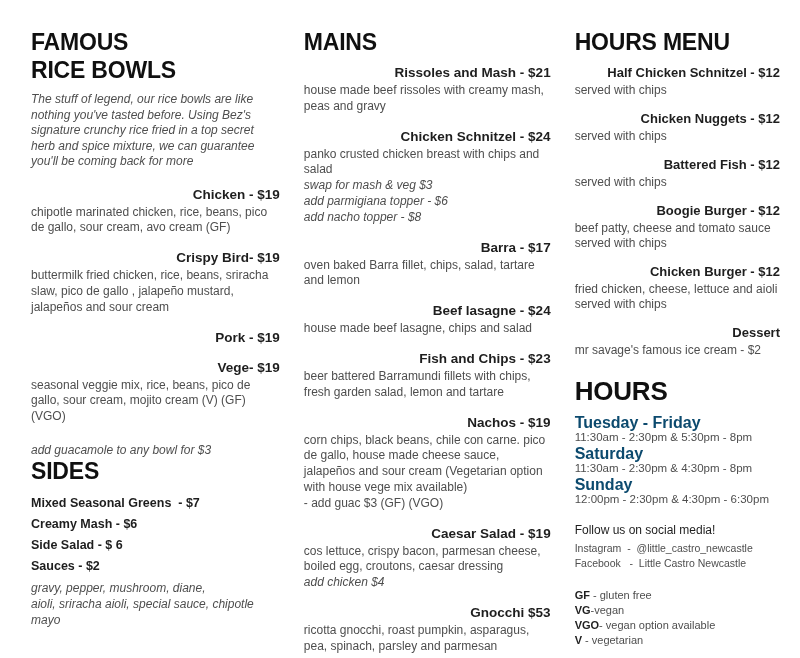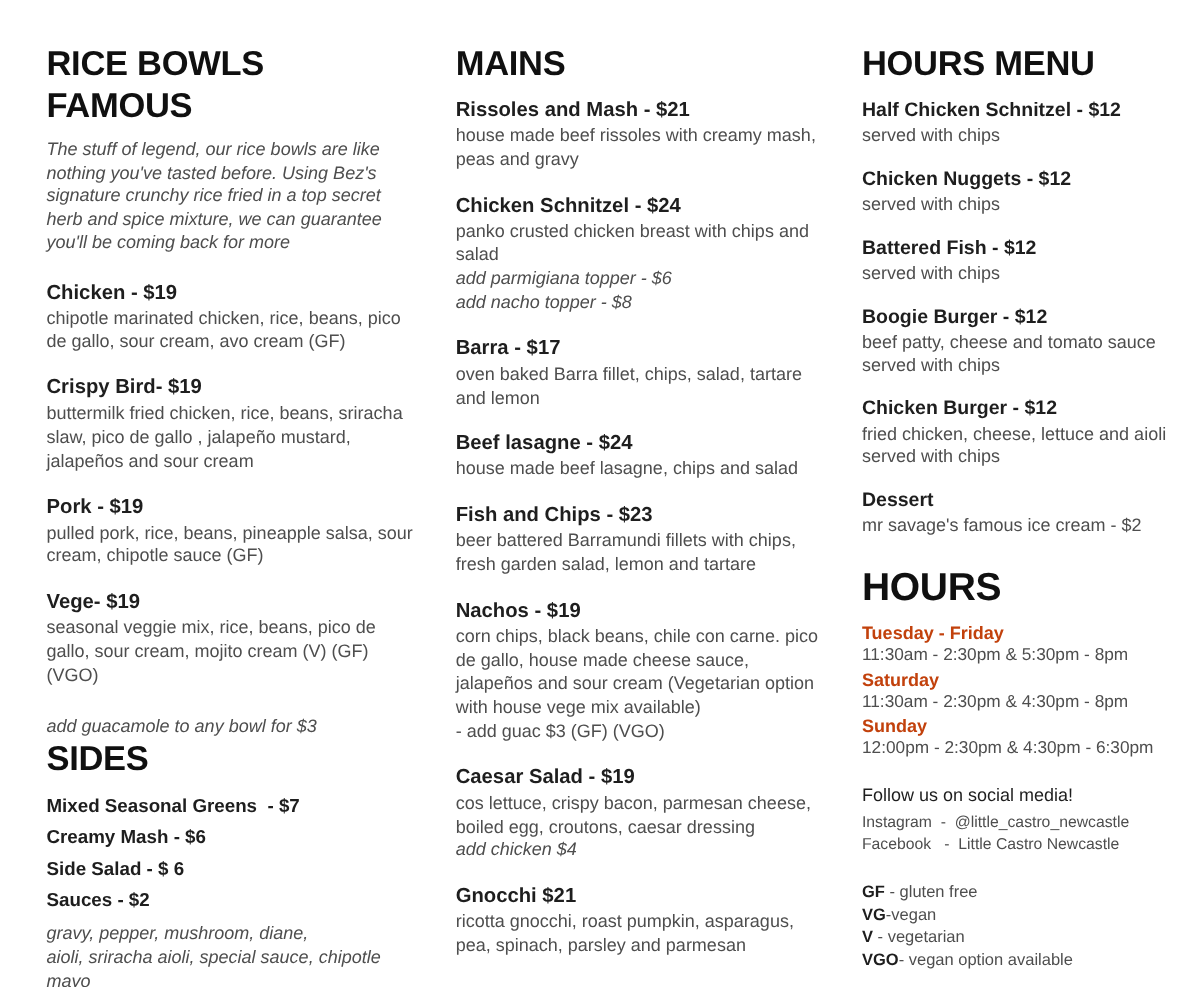--- a/index.html
+++ b/index.html
@@ -40,20 +40,21 @@
     margin:2px 0 16px 0;
   }
 
   .item{margin-bottom:13px;}
   .item h3{
     font-size:13.5px;
     font-weight:700;
     color:#1e1e1e;
     margin:0 0 2px 0;
     line-height:17px;
+    text-align:right;
   }
   .item p{
     font-size:12px;
     line-height:15.8px;
     color:#4e4e4e;
     margin:0;
   }
   .item p.note{font-style:italic;}
 
   .standalone-note{
@@ -88,21 +89,21 @@
 
   h2.display{
     font-size:26px;
     font-weight:700;
     color:#101010;
     letter-spacing:-0.2px;
     margin:18px 0 8px 0;
   }
   .hours-row{margin:0 0 1px 0;}
   .hours-days{
-    font-size:12px;font-weight:700;color:#c2410c;
+    font-size:16px;font-weight:700;color:#0c4a6e;
     line-height:15px;margin:0;
   }
   .hours-times{
     font-size:11.5px;color:#4e4e4e;line-height:15px;margin:0 0 1px 0;
   }
 
   .social{margin-top:16px;}
   .social-heading{
     font-size:12px;font-weight:400;color:#1e1e1e;margin:0 0 3px 0;line-height:15px;
   }
@@ -120,36 +121,35 @@
     font-size:10.5px;color:#4e4e4e;line-height:14px;margin:14px 0 0 0;
   }
 </style>
 </head>
 <body>
 
 <div class="menu">
 
   <div class="col col-1">
     <h1 class="display">
+      <span>FAMOUS</span>
       <span>RICE BOWLS</span>
-      <span>FAMOUS</span>
     </h1>
     <p class="intro">The stuff of legend, our rice bowls are like nothing you've tasted before. Using Bez's signature crunchy rice fried in a top secret herb and spice mixture, we can guarantee you'll be coming back for more</p>
 
     <div class="item">
       <h3>Chicken - $19</h3>
       <p>chipotle marinated chicken, rice, beans, pico de gallo, sour cream, avo cream (GF)</p>
     </div>
     <div class="item">
       <h3>Crispy Bird- $19</h3>
       <p>buttermilk fried chicken, rice, beans, sriracha slaw, pico de gallo , jalapeño mustard, jalapeños and sour cream</p>
     </div>
     <div class="item">
       <h3>Pork - $19</h3>
-      <p>pulled pork, rice, beans, pineapple salsa, sour cream, chipotle sauce (GF)</p>
     </div>
     <div class="item">
       <h3>Vege- $19</h3>
       <p>seasonal veggie mix, rice, beans, pico de gallo, sour cream, mojito cream (V) (GF) (VGO)</p>
     </div>
 
     <p class="standalone-note">add guacamole to any bowl for $3</p>
 
     <h1 class="display sides-heading">SIDES</h1>
     <p class="sides-line">Mixed Seasonal Greens  - $7</p>
@@ -165,20 +165,21 @@
   <div class="col col-2">
     <h1 class="display">MAINS</h1>
 
     <div class="item">
       <h3>Rissoles and Mash - $21</h3>
       <p>house made beef rissoles  with creamy mash, peas and gravy</p>
     </div>
     <div class="item">
       <h3>Chicken Schnitzel - $24</h3>
       <p>panko crusted chicken breast with chips and salad</p>
+      <p class="note">swap for mash &amp; veg $3</p>
       <p class="note">add parmigiana topper - $6</p>
       <p class="note">add nacho topper - $8</p>
     </div>
     <div class="item">
       <h3>Barra - $17</h3>
       <p>oven baked Barra fillet, chips, salad, tartare and lemon</p>
     </div>
     <div class="item">
       <h3>Beef lasagne - $24</h3>
       <p>house made beef lasagne, chips and salad</p>
@@ -191,21 +192,21 @@
       <h3>Nachos - $19</h3>
       <p>corn chips, black beans, chile con carne. pico de gallo, house made cheese sauce, jalapeños and sour cream (Vegetarian option with house vege mix available)</p>
       <p>- add guac $3 (GF) (VGO)</p>
     </div>
     <div class="item">
       <h3>Caesar Salad - $19</h3>
       <p>cos lettuce, crispy bacon, parmesan cheese, boiled egg, croutons, caesar dressing</p>
       <p class="note">add chicken $4</p>
     </div>
     <div class="item">
-      <h3>Gnocchi $21</h3>
+      <h3>Gnocchi $53</h3>
       <p>ricotta gnocchi, roast pumpkin, asparagus, pea, spinach, parsley and parmesan</p>
     </div>
   </div>
 
   <div class="col col-3">
     <h1 class="display">HOURS MENU</h1>
 
     <div class="item">
       <h3>Half Chicken Schnitzel - $12</h3>
       <p>served with chips</p>
@@ -249,20 +250,20 @@
 
     <div class="social">
       <p class="social-heading">Follow us on social media!</p>
       <p class="social-line">Instagram  -  @little_castro_newcastle</p>
       <p class="social-line">Facebook   -  Little Castro Newcastle</p>
     </div>
 
     <div class="dietary">
       <p class="dietary-line"><b>GF</b><span> - gluten free</span></p>
       <p class="dietary-line"><b>VG</b><span>-vegan</span></p>
+      <p class="dietary-line"><b>VGO</b><span>- vegan option available</span></p>
       <p class="dietary-line"><b>V</b><span> - vegetarian</span></p>
-      <p class="dietary-line"><b>VGO</b><span>- vegan option available</span></p>
     </div>
 
     <p class="dietary-note">please talk to our friendly staff about any dietary requirements prior to ordering</p>
   </div>
 
 </div>
 
 </body></html>

